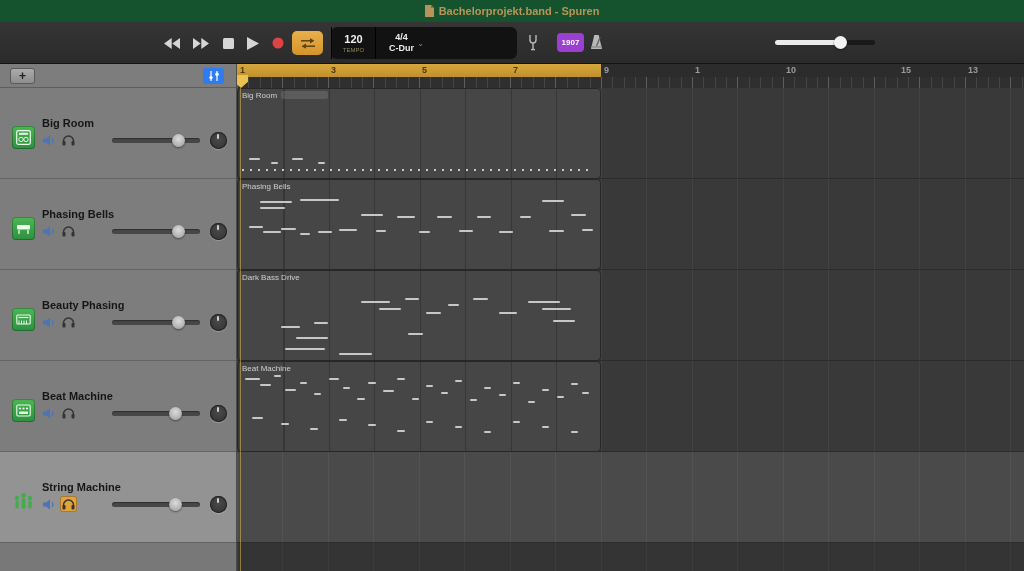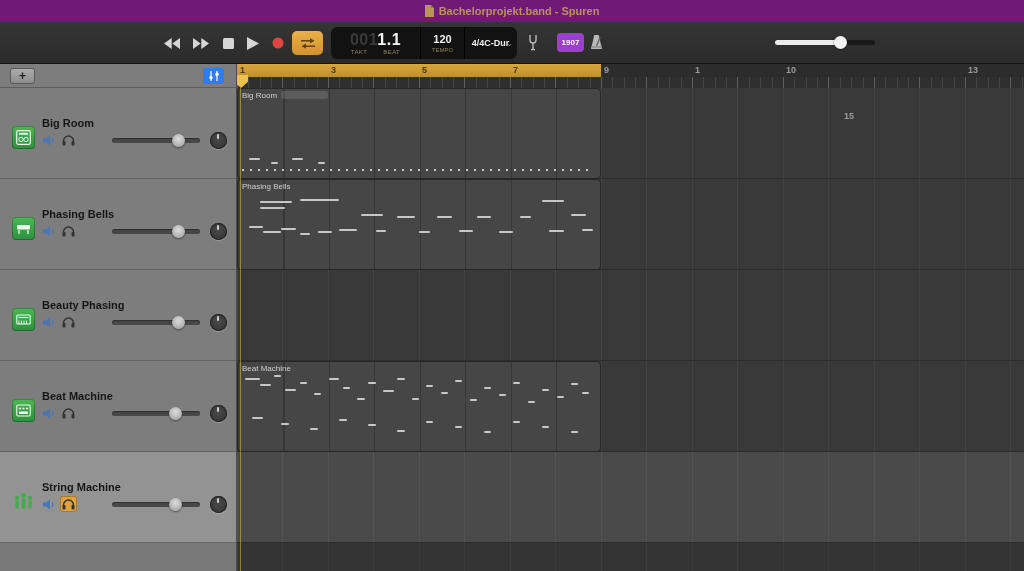--- a/index.html
+++ b/index.html
@@ -1,37 +1,37 @@
 <!DOCTYPE html>
 <html><head>
 <meta charset="utf-8">
 <style>
   * { margin:0; padding:0; box-sizing:border-box; }
   html,body { background:#1c1c1c; }
   .app{position:relative;width:1024px;height:571px;background:#2e2e2e;font-family:"Liberation Sans",sans-serif;overflow:hidden;-webkit-user-select:none;user-select:none;}
 
   
-  .titlebar{height:22px;background:#701a75;display:flex;align-items:center;justify-content:center;gap:5px;}
+  .titlebar{height:22px;background:#14532d;display:flex;align-items:center;justify-content:center;gap:5px;}
   .title-text{font-size:11px;font-weight:bold;color:#b9945a;}
 
   
   .toolbar{position:relative;height:42px;background:linear-gradient(#353535,#2b2b2b);border-bottom:1px solid #141414;}
   .transport{position:absolute;left:162px;top:0;height:42px;display:flex;align-items:center;gap:11px;}
   .t-btn{background:none;border:none;padding:1px;display:flex;align-items:center;}
   .cycle-btn{position:absolute;left:292px;top:9px;width:31px;height:24px;background:linear-gradient(#eab04a,#d3932d);border:none;border-radius:5px;display:flex;align-items:center;justify-content:center;}
   .lcd{position:absolute;left:331px;top:5px;width:186px;height:32px;background:#121212;border-radius:6px;display:flex;color:#eee;}
   .lcd-pos{width:89px;display:flex;flex-direction:column;align-items:center;justify-content:center;}
   .lcd-pos-line{font-size:16px;font-weight:bold;line-height:16px;letter-spacing:.5px;}
   .ghost{color:#3a3a3a;}
   .pos{color:#f3f3f3;}
   .lcd-labels{display:flex;gap:16px;font-size:6px;color:#8e835c;letter-spacing:.4px;margin-top:1px;}
   .lcd-tempo{width:44px;border-left:1px solid #000;display:flex;flex-direction:column;align-items:center;justify-content:center;}
   .tempo-val{font-size:11px;font-weight:bold;line-height:13px;}
   .tempo-lab{font-size:6px;color:#8e835c;margin-top:1px;}
-  .lcd-key{position:relative;width:52px;border-left:1px solid #000;display:flex;flex-direction:row;align-items:center;justify-content:center;font-size:9px;font-weight:bold;line-height:11px;}
+  .lcd-key{position:relative;width:52px;border-left:1px solid #000;display:flex;flex-direction:column;align-items:center;justify-content:center;font-size:9px;font-weight:bold;line-height:11px;}
   .chev{position:absolute;right:3px;top:11px;color:#8b8b8b;font-size:8px;font-weight:normal;}
   .util-btn{position:absolute;background:none;border:none;display:flex;align-items:center;justify-content:center;}
   .fork-btn{left:527px;top:12px;}
   .count-btn{left:557px;top:11px;width:27px;height:19px;background:#9b3fd1;border-radius:4px;color:#fff;font-size:8px;font-weight:bold;}
   .metro-btn{left:589px;top:12px;}
   .vol{position:absolute;left:775px;top:14px;width:100px;height:13px;}
   .vol-track{position:absolute;top:4px;left:0;right:0;height:5px;border-radius:3px;background:#191919;}
   .vol-fill{position:absolute;top:4px;left:0;height:5px;border-radius:3px 0 0 3px;background:#ececec;}
   .vol-knob{position:absolute;top:0;width:13px;height:13px;border-radius:50%;background:#f2f2f2;box-shadow:0 1px 2px rgba(0,0,0,.5);}
 
@@ -142,29 +142,20 @@
           <svg width="18" height="13" viewBox="0 0 18 13">
             <path d="M2 3.8h9" stroke="#5d4110" stroke-width="1.5" fill="none"></path>
             <path d="M11 1.2 15.5 3.8 11 6.4z" fill="#5d4110"></path>
             <path d="M16 9.2H7" stroke="#5d4110" stroke-width="1.5" fill="none"></path>
             <path d="M7 6.6 2.5 9.2 7 11.8z" fill="#5d4110"></path>
           </svg>
         </span>
     </button>
 
     <div class="lcd">
-      <div class="lcd-pos">
-        <div class="lcd-pos-line">
-          <span class="ghost">001</span><span class="pos">1.1</span>
-        </div>
-        <div class="lcd-labels">
-          <span>TAKT</span>
-          <span>BEAT</span>
-        </div>
-      </div>
       <div class="lcd-tempo">
         <span class="tempo-val">120</span>
         <span class="tempo-lab">TEMPO</span>
       </div>
       <div class="lcd-key">
         <span>4/4</span>
         <span>C-Dur</span>
         <span class="chev">⌄</span>
       </div>
     </div>
@@ -391,21 +382,21 @@
         <div class="cycle-strip"></div>
         <div class="ticks"></div>
         <div class="playhead-marker"></div>
       <div class="ruler-num in-cycle" style="left: 3px;">1</div>
           <div class="ruler-num in-cycle" style="left: 94px;">3</div>
           <div class="ruler-num in-cycle" style="left: 185px;">5</div>
           <div class="ruler-num in-cycle" style="left: 276px;">7</div>
           <div class="ruler-num out" style="left: 367px;">9</div>
           <div class="ruler-num out" style="left: 458px;">1</div>
           <div class="ruler-num out" style="left: 549px;">10</div>
-          <div class="ruler-num out" style="left: 607px; margin-top: 46px;">15</div>
+          <div class="ruler-num out" style="left: 664px;">15</div>
           <div class="ruler-num out" style="left: 731px;">13</div>
         </div>
       <div class="lanes" id="lanes">
           <div class="lane"></div>
           <div class="lane"></div>
           <div class="lane"></div>
           <div class="lane"></div>
           <div class="lane sel"></div>
           <div class="region" style="left: 0px; top: 0px; width: 364px;">
             <div class="region-label">Big Room</div>
@@ -433,20 +424,39 @@
             <div class="note" style="left:50%;top:57%;width:3%"></div>
             <div class="note" style="left:55%;top:40%;width:4%"></div>
             <div class="note" style="left:61%;top:56%;width:4%"></div>
             <div class="note" style="left:66%;top:41%;width:4%"></div>
             <div class="note" style="left:72%;top:57%;width:4%"></div>
             <div class="note" style="left:78%;top:41%;width:3%"></div>
             <div class="note" style="left:84%;top:22%;width:6%"></div>
             <div class="note" style="left:86%;top:56%;width:4%"></div>
             <div class="note" style="left:92%;top:38%;width:4%"></div>
             <div class="note" style="left:95%;top:55%;width:3%"></div>
+          </div>
+          <div class="region" style="left: 0px; top: 182px; width: 364px;">
+            <div class="region-label">Dark Bass Drive</div>
+            <div class="note" style="left:12%;top:62%;width:5%"></div>
+            <div class="note" style="left:16%;top:74%;width:9%"></div>
+            <div class="note" style="left:21%;top:57%;width:4%"></div>
+            <div class="note" style="left:34%;top:34%;width:8%"></div>
+            <div class="note" style="left:39%;top:42%;width:6%"></div>
+            <div class="note" style="left:46%;top:30%;width:4%"></div>
+            <div class="note" style="left:52%;top:46%;width:4%"></div>
+            <div class="note" style="left:58%;top:37%;width:3%"></div>
+            <div class="note" style="left:65%;top:30%;width:4%"></div>
+            <div class="note" style="left:72%;top:46%;width:5%"></div>
+            <div class="note" style="left:80%;top:34%;width:9%"></div>
+            <div class="note" style="left:84%;top:42%;width:8%"></div>
+            <div class="note" style="left:87%;top:55%;width:6%"></div>
+            <div class="note" style="left:13%;top:86%;width:11%"></div>
+            <div class="note" style="left:28%;top:92%;width:9%"></div>
+            <div class="note" style="left:47%;top:70%;width:4%"></div>
           </div>
           <div class="region" style="left: 0px; top: 273px; width: 364px;">
             <div class="region-label">Beat Machine</div>
             <div class="note" style="left:2%;top:18%;width:4%"></div>
             <div class="note" style="left:6%;top:25%;width:3%"></div>
             <div class="note" style="left:10%;top:15%;width:2%"></div>
             <div class="note" style="left:13%;top:30%;width:3%"></div>
             <div class="note" style="left:17%;top:22%;width:2%"></div>
             <div class="note" style="left:21%;top:35%;width:2%"></div>
             <div class="note" style="left:25%;top:18%;width:3%"></div>

